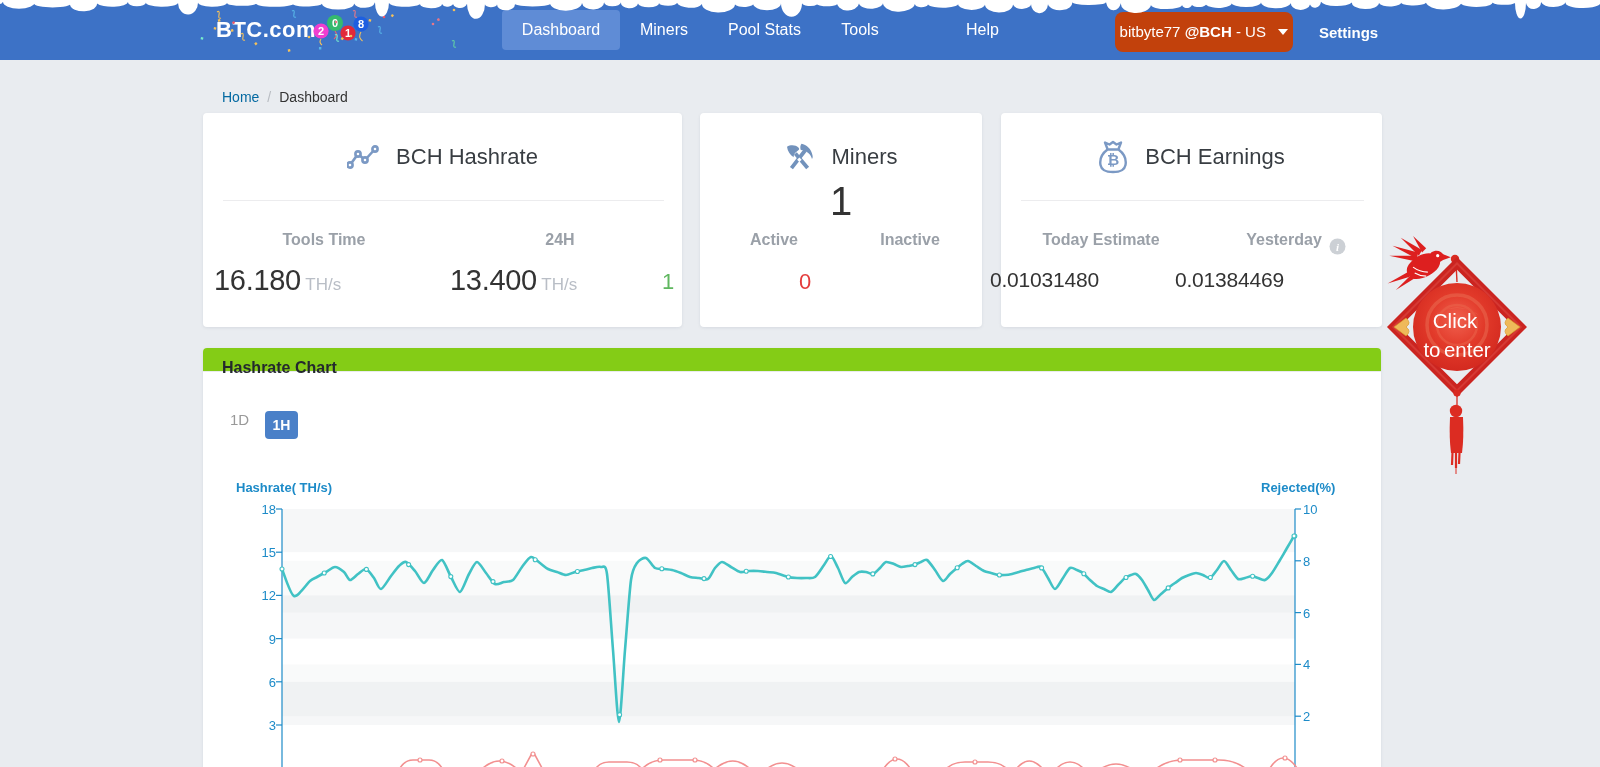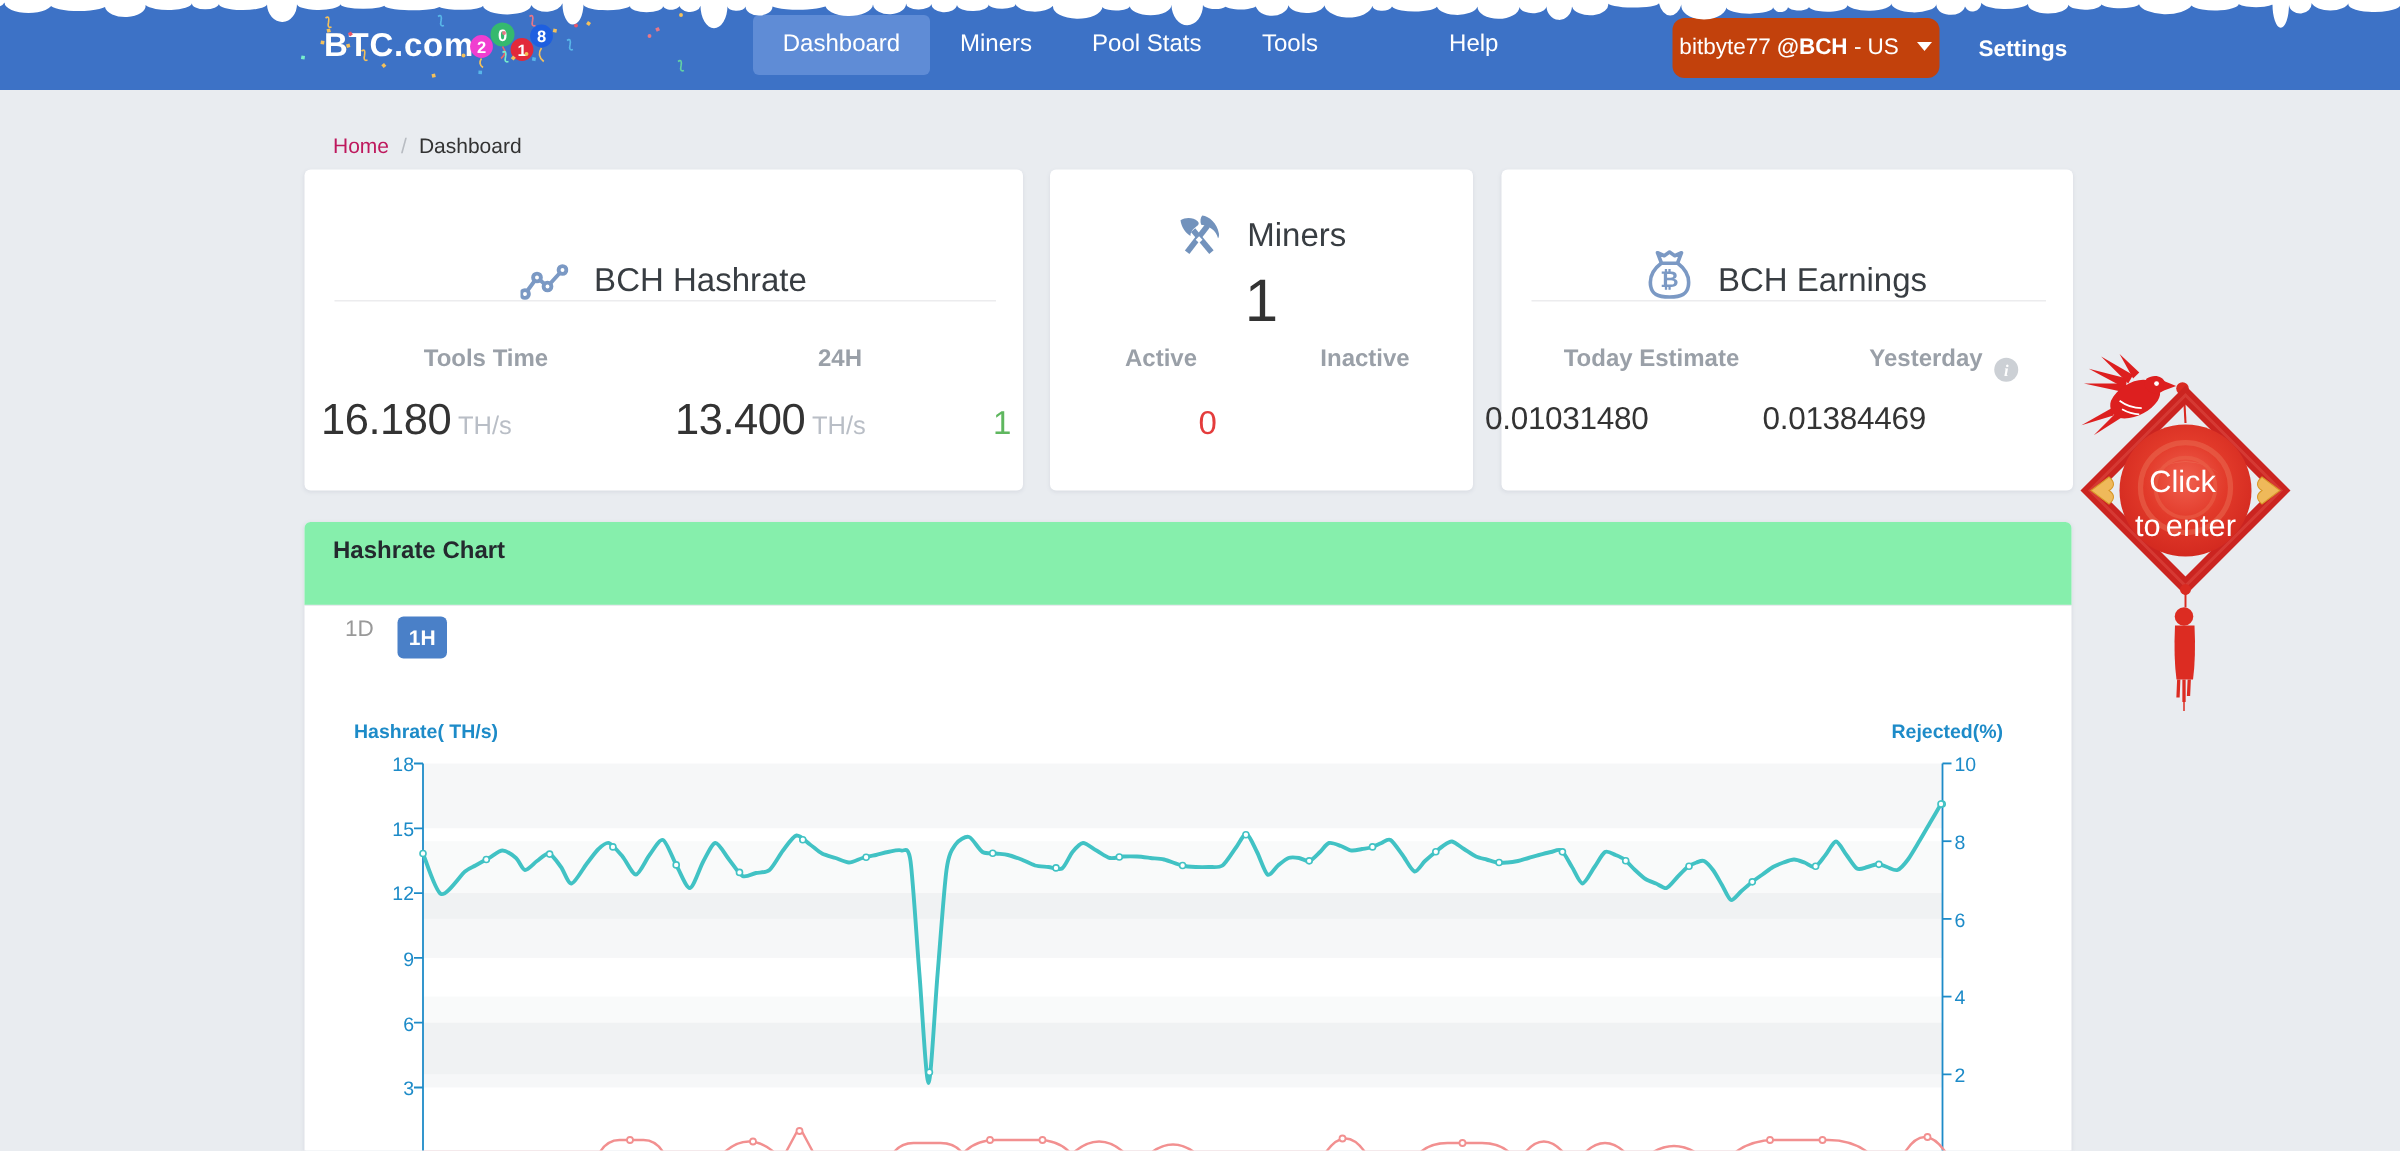--- a/index.html
+++ b/index.html
@@ -7,32 +7,32 @@
 .abs { position:absolute; }
 
 #nav { position:absolute; left:0; top:0; width:1600px; height:60px; background:#3d72c6; }
 #logo { position:absolute; left:216px; top:17px; color:#fff; font-size:22px; font-weight:bold; letter-spacing:.5px; }
 .navitem { position:absolute; top:0; height:60px; line-height:60px; color:#fff; font-size:16px; text-align:center; }
 #nav-dash { left:502px; width:118px; top:10px; height:40px; line-height:40px; background:#5f8cd6; border-radius:4px; }
 #acct { position:absolute; left:1115px; top:12px; width:178px; height:40px; line-height:40px; background:#c2410c; border-radius:8px; color:#fff; font-size:15px; text-align:center; }
 #settings { position:absolute; left:1319px; top:24px; color:#fff; font-size:15px; font-weight:bold; }
 
 #crumb { position:absolute; left:222px; top:89px; font-size:14px; color:#333; }
-#crumb a { color:#be185d; text-decoration:none;margin-top:36px; }
+#crumb a { color:#0369a1; text-decoration:none;margin-top:36px; }
 #crumb .sep { color:#b8bcc2; margin:0 8px; }
 
 .card { position:absolute; background:#fff; border-radius:4px; box-shadow:0 1px 3px rgba(90,100,120,.12); top:113px; height:214px; }
-.card .head { position:absolute; top:0; left:0; right:0; height:87px; display:flex; align-items:flex-end; justify-content:center; }
+.card .head { position:absolute; top:0; left:0; right:0; height:87px; display:flex; align-items:center; justify-content:center; }
 .card .head .ttl { font-size:22px; color:#383d42; margin-left:17px; }
 .sepline { position:absolute; left:20px; right:18px; top:87px; border-top:1px solid #ececee; }
 .col-label { position:absolute; top:118px; font-size:16px; color:#9aa0a8; font-weight:bold; text-align:center; width:160px; }
 .col-value { position:absolute; top:151px; text-align:left; width:220px; color:#333; }
 
 #chartcard { position:absolute; left:203px; top:348px; width:1178px; height:500px; background:#fff; border-radius:4px 4px 0 0; box-shadow:0 1px 3px rgba(90,100,120,.12); }
-#chartcard .hd { height:56px; background:#86efac; border-bottom:1px solid #e9ebee; border-radius:4px 4px 0 0; line-height:40px; padding-left:19px; font-size:16px; font-weight:bold; color:#24292e; }
+#chartcard .hd { height:24px; background:#84cc16; border-bottom:1px solid #e9ebee; border-radius:4px 4px 0 0; line-height:40px; padding-left:19px; font-size:16px; font-weight:bold; color:#24292e; }
 #btn1d { position:absolute; left:27px; top:63px; font-size:15px; color:#999; }
 #btn1h { position:absolute; left:62px; top:63px; width:33px; height:28px; line-height:28px; text-align:center; background:#4a80c8; color:#fff; font-size:14px; font-weight:bold; border-radius:4px; }
 </style></head>
 <body>
 <div id="nav">
   <div id="logo">BTC.com</div>
   <svg class="abs" style="left:308px;top:8px" width="80" height="50" viewBox="0 0 80 50">
     <g font-family="Liberation Sans, sans-serif" font-size="11" font-weight="bold" text-anchor="middle">
       <circle cx="27" cy="15" r="8" fill="#35b96e"></circle>
         <text x="27" y="19" fill="#fff">0</text>

